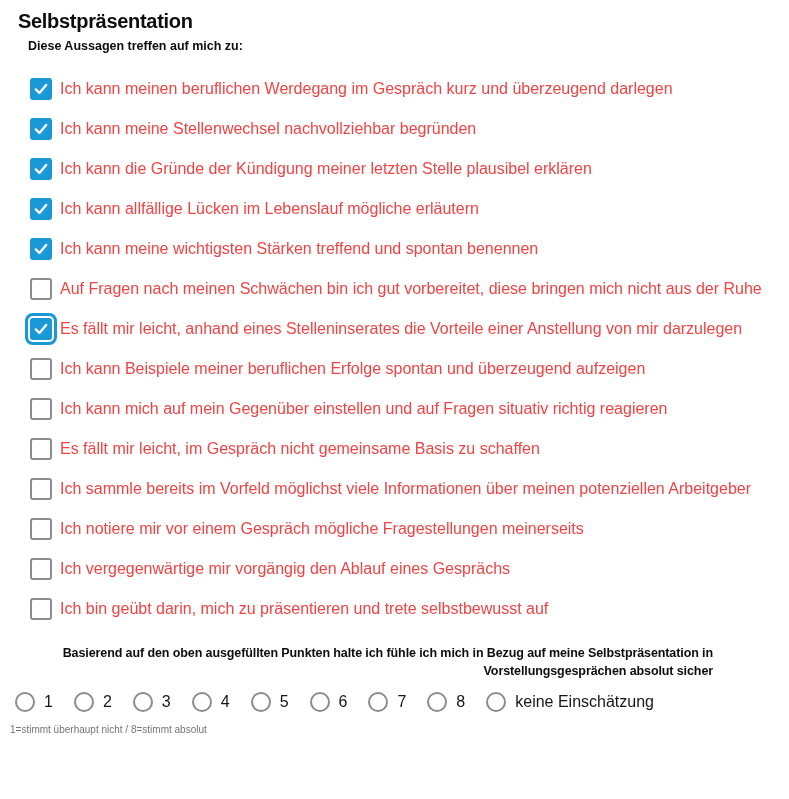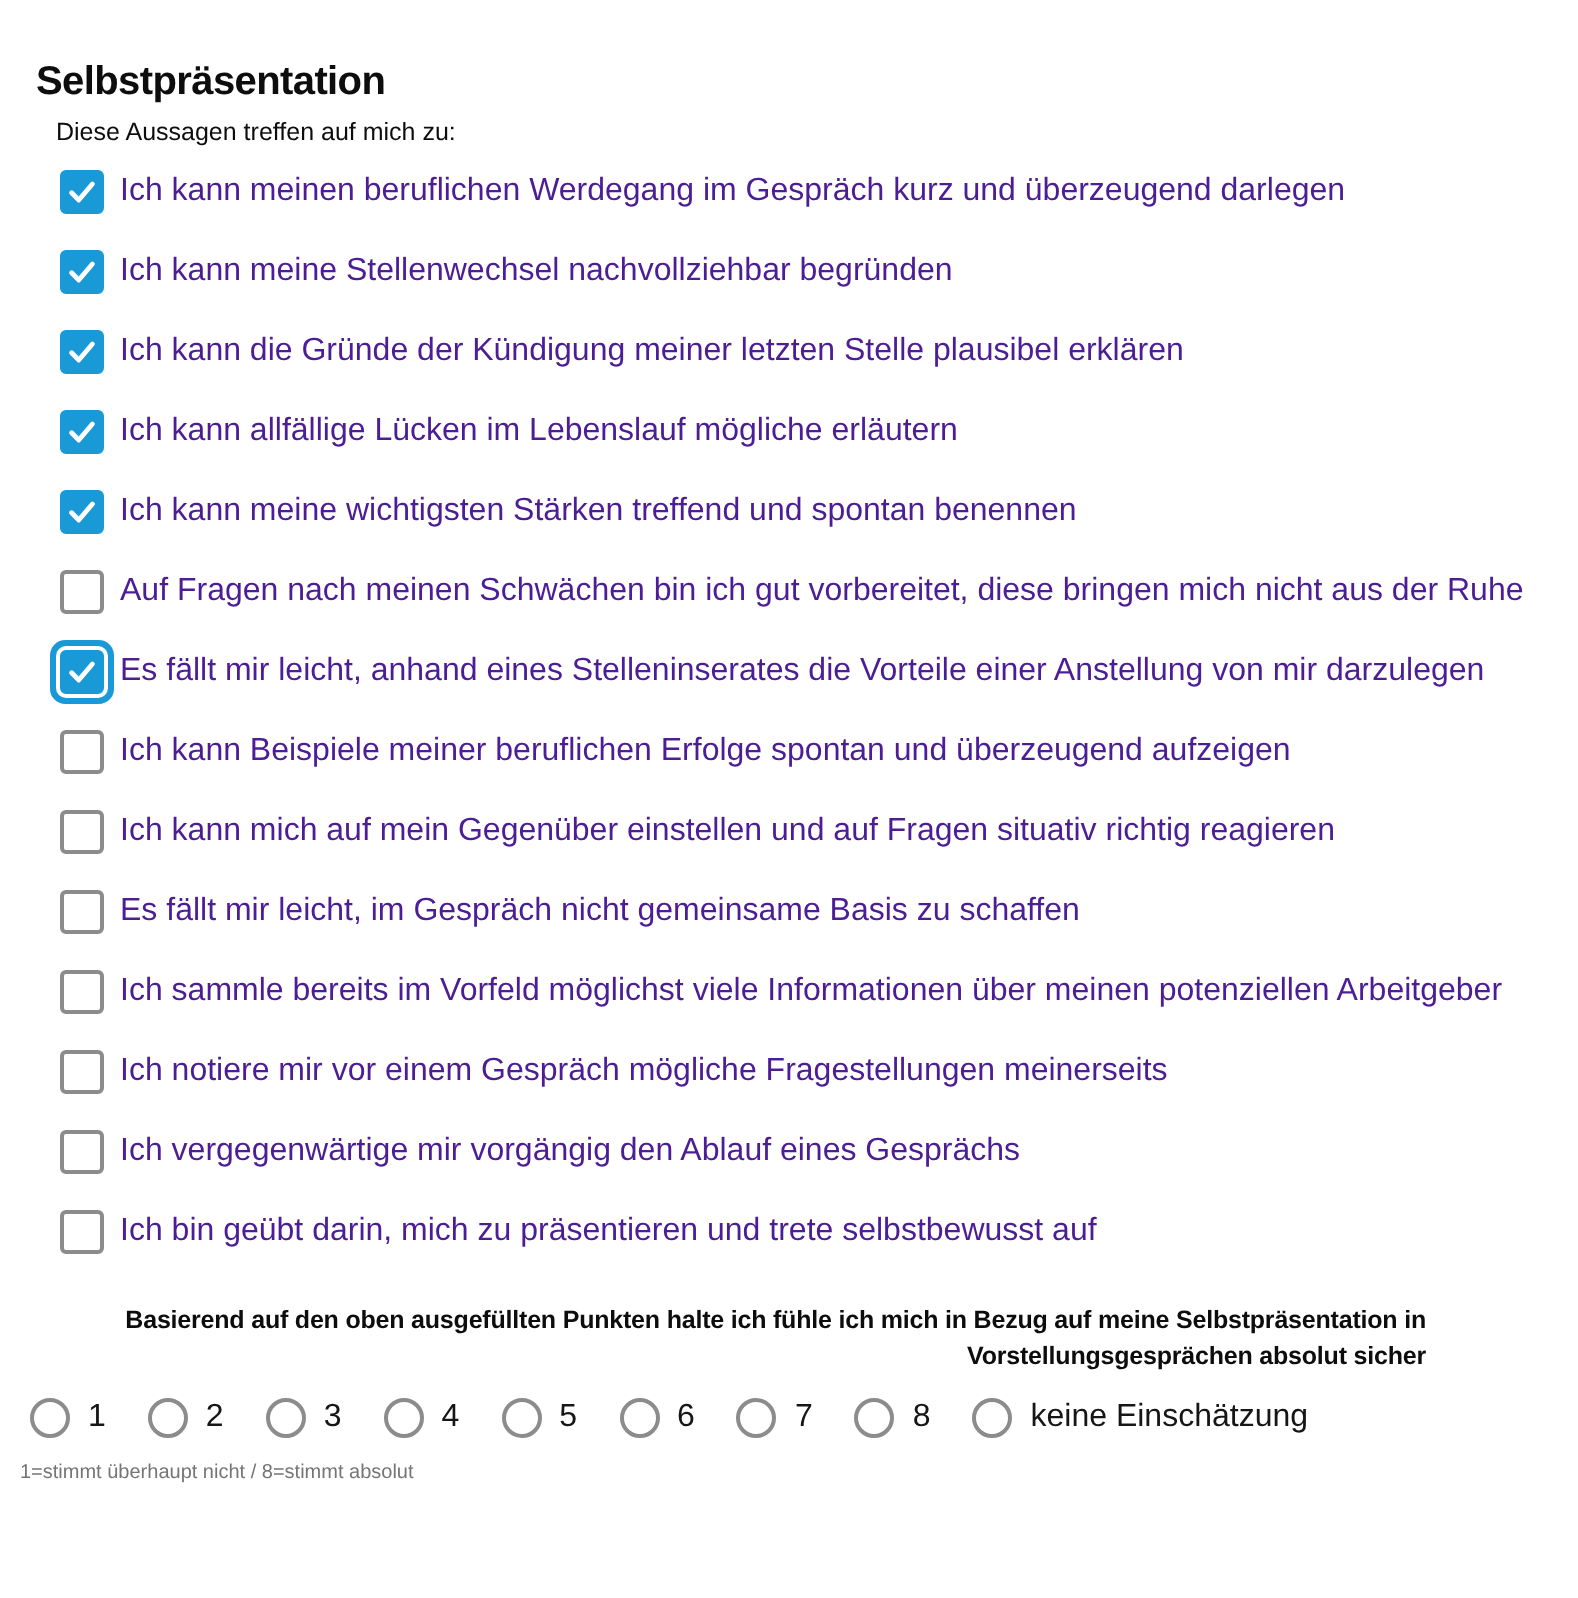--- a/index.html
+++ b/index.html
@@ -11,26 +11,25 @@
     overflow: hidden;
   }
   .page { padding: 10px 0 0 0; }
 
   .page-title {
     margin-left: 18px;
     font-size: 20px;
     font-weight: bold;
     letter-spacing: -0.3px;
     color: #0d0d0d;
-    margin-top: 20px;
   }
   .section-subtitle {
-    margin: 6px 0 10px 28px;
+    margin: 6px 0 23px 28px;
     font-size: 12.5px;
-    font-weight: normal;
+    font-weight: bold;
     color: #0d0d0d;
   }
 
   .checkbox-list { margin-left: 30px; }
   .cb-row {
     display: flex;
     align-items: flex-start;
     margin-bottom: 14px;
     cursor: default;
   }
@@ -50,21 +49,21 @@
   .cb-box.focused {
     box-shadow: 0 0 0 2px #ffffff, 0 0 0 5px var(--accent);
   }
   .cb-box svg { display: none; }
   .cb-box.checked svg { display: block; }
   .cb-label {
     margin-left: 8px;
     font-size: 16px;
     line-height: 26px;
     max-width: 712px;
-    color: #4c1d95;
+    color: #ef4444;
   }
 
   .rating-question {
     margin: 22px 0 0 13px;
     max-width: 700px;
     font-size: 12.5px;
     font-weight: bold;
     line-height: 18px;
     letter-spacing: -0.1px;
     color: #0d0d0d;

